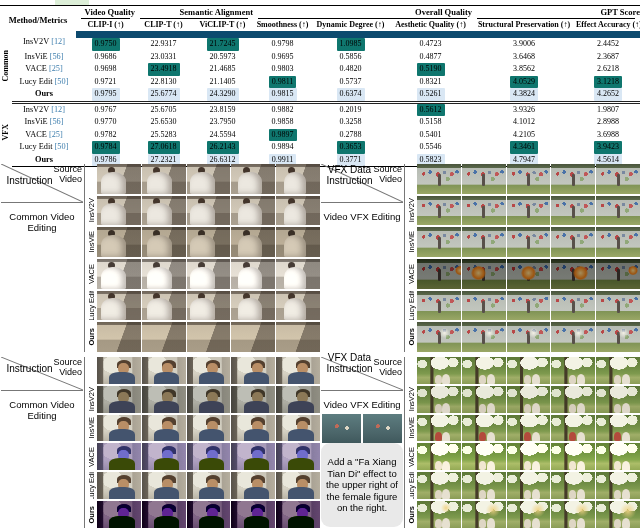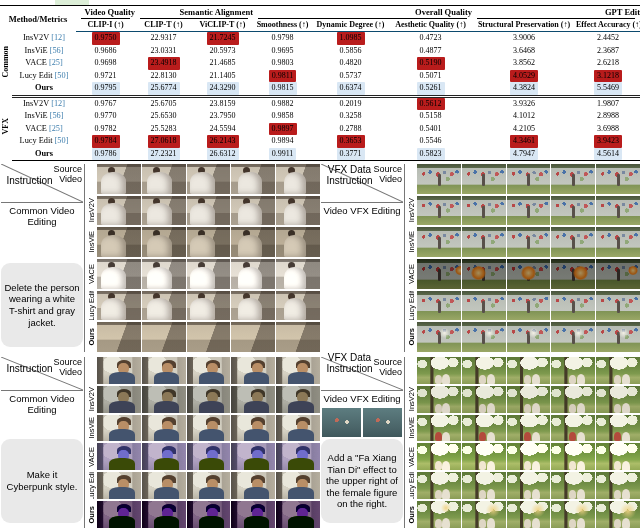--- a/index.html
+++ b/index.html
@@ -7,45 +7,45 @@
 
   
   .top-sliver{position:absolute;left:55px;top:0;width:34px;height:5px;background:#ddefd8;}
 
   
   .tablewrap{position:absolute;left:0;top:5px;width:640px;}
   table{border-collapse:collapse;table-layout:fixed;width:640px;font-family:"Liberation Serif",serif;border-top:1.6px solid #000;}
   thead th{font-weight:bold;padding:0;font-size:8px;line-height:12.5px;white-space:nowrap;overflow:hidden;}
   th.groupth{font-size:8.5px;background:linear-gradient(#000,#000) bottom center/calc(100% - 10px) 1px no-repeat;text-align:right;}
   th.mm{font-size:8.5px;}
-  thead tr:last-child th{border-bottom:1px solid #0c4a6e;}
+  thead tr:last-child th{border-bottom:7px solid #0c4a6e;}
   tbody td{font-size:8px;text-align:center;padding:0;line-height:12.5px;white-space:nowrap;}
   td.method-cell{font-size:8.3px;}
   td.rotcell{font-weight:bold;font-size:8px;}
   .rotlab{writing-mode:vertical-rl;transform:rotate(180deg);display:inline-block;}
   .cite{color:#3f7fae;}
   .ours-name{font-weight:bold;}
   .val{display:inline-block;padding:0 3px;border-radius:1px;}
-  .hg{background:#b91c1c;}
+  .hg{background:#0f766e;}
   .hb{background:#d9e7f4;}
   tbody.sec1 tr:last-child td{border-bottom:3px double #222;}
   tbody.sec2 tr:last-child td{border-bottom:1px solid #000;}
 
   
   .figsec{position:absolute;left:0;width:640px;display:flex;}
   #figA{top:164px;height:188px;}
   #figB{top:357px;height:171px;}
   .panel{width:320px;height:100%;display:flex;}
   .info{width:85px;border-right:1px solid #777;display:flex;flex-direction:column;box-sizing:border-box;padding:0 1px;}
   .corner{position:relative;height:38px;border-bottom:1px solid #777;flex:none;}
   #figB .corner{height:33px;}
   .corner svg{position:absolute;left:0;top:0;width:100%;height:100%;}
   .corner-top{position:absolute;right:1px;top:1px;width:52px;text-align:right;font-size:9px;line-height:1.08;}
   .corner-bottom{position:absolute;left:1px;bottom:16px;width:55px;text-align:center;font-size:10px;line-height:1.05;}
-  .task{text-align:center;font-size:9.5px;line-height:1.15;margin-top:3px;}
+  .task{text-align:center;font-size:9.5px;line-height:1.15;margin-top:9px;}
   .thumbs{display:flex;gap:2px;justify-content:center;margin-top:3px;}
   .thumb{width:39px;height:29px;}
   .thumbs-green .thumb{background:
      radial-gradient(circle 3.5px at 42% 52%,#46648a 75%,rgba(0,0,0,0) 76%),
      radial-gradient(circle 2px at 42% 38%,#b08a64 75%,rgba(0,0,0,0) 76%),
      radial-gradient(circle 4px at 62% 62%,#cfd4c2 60%,rgba(0,0,0,0) 61%),
      linear-gradient(180deg,#94b18c 0%,#86a47e 60%,#clrfix 60%,#7e9c78 100%);}
   .thumbs-teal .thumb{background:
      radial-gradient(circle 2.5px at 38% 42%,#c06a58 75%,rgba(0,0,0,0) 76%),
      radial-gradient(circle 2.5px at 64% 48%,#ded6c4 75%,rgba(0,0,0,0) 76%),
@@ -147,21 +147,21 @@
           <col style="width:83px">
           <col style="width:104px">
           <col style="width:64px">
       </colgroup>
       <thead>
           <tr>
             <th class="mm" colspan="2" rowspan="2">Method/Metrics</th>
             <th class="groupth" colspan="1">Video Quality</th>
             <th class="groupth" colspan="2">Semantic Alignment</th>
             <th class="groupth" colspan="3">Overall Quality</th>
-            <th class="groupth" colspan="2">GPT Edit</th>
+            <th class="groupth" colspan="2">GPT Score</th>
           </tr>
           <tr>
             <th>CLIP-I (↑)</th>
             <th>CLIP-T (↑)</th>
             <th>ViCLIP-T (↑)</th>
             <th>Smoothness (↑)</th>
             <th>Dynamic Degree (↑)</th>
             <th>Aesthetic Quality (↑)</th>
             <th>Structural Preservation (↑)</th>
             <th>Effect Accuracy (↑)</th>
@@ -202,34 +202,34 @@
             <td><span class="val">3.8562</span></td>
             <td><span class="val">2.6218</span></td>
           </tr>
           <tr>
             <td class="method-cell"><span>Lucy Edit</span><span class="cite"> [50]</span></td>
             <td><span class="val">0.9721</span></td>
             <td><span class="val">22.8130</span></td>
             <td><span class="val">21.1405</span></td>
             <td><span class="val hg">0.9811</span></td>
             <td><span class="val">0.5737</span></td>
-            <td><span class="val">0.5071</span></td>
+            <td><span class="val">0.8321</span></td>
             <td><span class="val hg">4.0529</span></td>
             <td><span class="val hg">3.1218</span></td>
           </tr>
           <tr>
             <td class="method-cell"><span class="ours-name">Ours</span></td>
             <td><span class="val hb">0.9795</span></td>
             <td><span class="val hb">25.6774</span></td>
             <td><span class="val hb">24.3290</span></td>
             <td><span class="val hb">0.9815</span></td>
             <td><span class="val hb">0.6374</span></td>
             <td><span class="val hb">0.5261</span></td>
             <td><span class="val hb">4.3824</span></td>
-            <td><span class="val hb">5.5469</span></td>
+            <td><span class="val hb">4.2652</span></td>
           </tr>
         </tbody>
       <tbody class="sec2">
           <tr>
             <td class="rotcell" rowspan="5"><span class="rotlab">VFX</span></td>
             <td class="method-cell"><span>InsV2V</span><span class="cite"> [12]</span></td>
             <td><span class="val">0.9767</span></td>
             <td><span class="val">25.6705</span></td>
             <td><span class="val">23.8159</span></td>
             <td><span class="val">0.9882</span></td>
@@ -290,21 +290,20 @@
       <div class="panel">
         <div class="info">
           <div class="corner">
             <svg viewBox="0 0 100 40" preserveAspectRatio="none">
               <line x1="0" y1="0" x2="100" y2="40" stroke="#777" stroke-width="1.2"></line>
             </svg>
             <span class="corner-top">Source Video</span>
             <span class="corner-bottom">Instruction</span>
           </div>
           <div class="task">Common Video Editing</div>
-          <div class="instruction">Delete the person wearing a white T-shirt and gray jacket.</div>
         </div>
         <div class="rows">
           <div class="vrow">
             <div class="vlabel"></div>
             <div class="frames sc-wall v-src">
               <div class="frame">
                 <i class="a"></i>
                 <i class="b"></i>
               </div>
               <div class="frame">
@@ -610,21 +609,20 @@
       <div class="panel">
         <div class="info">
           <div class="corner">
             <svg viewBox="0 0 100 40" preserveAspectRatio="none">
               <line x1="0" y1="0" x2="100" y2="40" stroke="#777" stroke-width="1.2"></line>
             </svg>
             <span class="corner-top">Source Video</span>
             <span class="corner-bottom">Instruction</span>
           </div>
           <div class="task">Common Video Editing</div>
-          <div class="instruction">Make it Cyberpunk style.</div>
         </div>
         <div class="rows">
           <div class="vrow">
             <div class="vlabel"></div>
             <div class="frames sc-selfie v-src">
               <div class="frame">
                 <i class="a"></i>
                 <i class="b"></i>
                 <i class="c"></i>
               </div>

